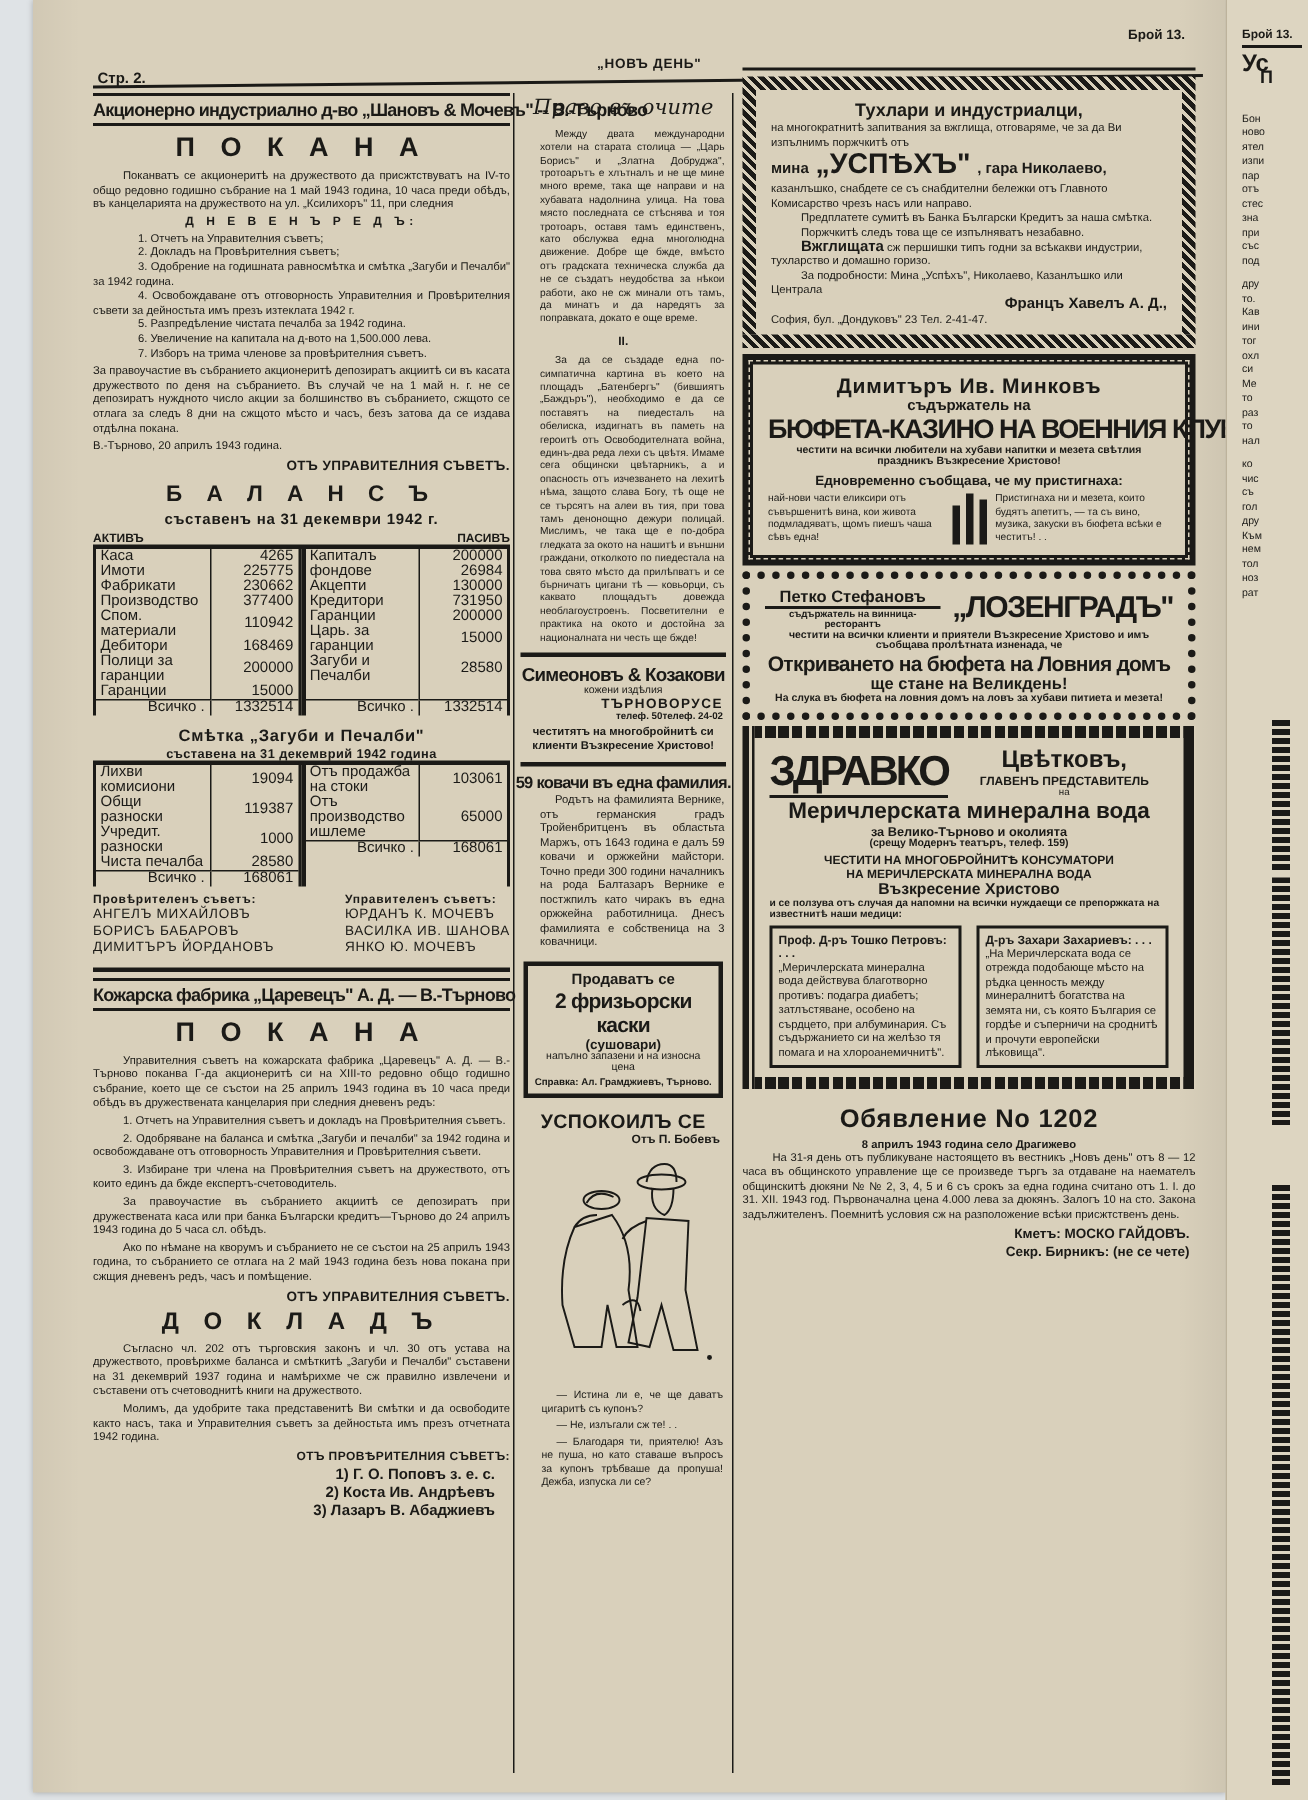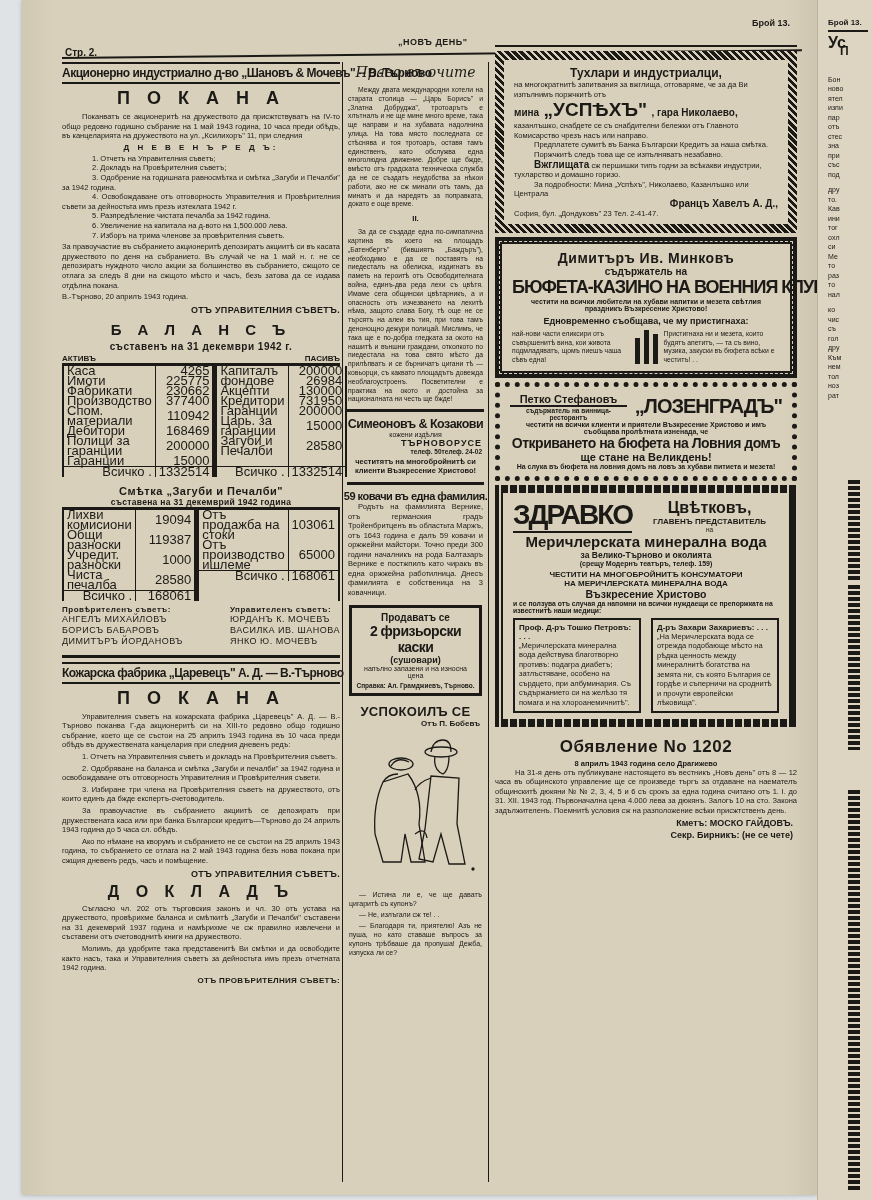--- a/index.html
+++ b/index.html
@@ -34,33 +34,33 @@
   .big-title { text-align: center; font-size: 18px; font-weight: bold; letter-spacing: 6px; margin: 4px 0 3px; }
   .body-txt { font-size: 7.5px; line-height: 9.6px; text-align: justify; }
   .body-txt p { margin: 0 0 2px; text-indent: 20px; }
   .center { text-align: center; }
   .right { text-align: right; }
   .sign { font-size: 9px; font-weight: bold; text-align: right; margin: 3px 0; letter-spacing: 0.3px; }
   .agenda { font-size: 7.5px; line-height: 9.6px; padding-left: 0; margin: 2px 0; list-style: none; }
   .agenda li { text-indent: 30px; text-align: justify; }
   .sub-h { font-size: 10px; font-weight: bold; text-align: center; letter-spacing: 2px; }
 
-  table.bal { width: 100%; border-collapse: collapse; font-size: 13px; }
+  table.bal { width: 100%; border-collapse: collapse; font-size: 10px; }
   table.bal td { padding: 0 3px; line-height: 10px; }
   .bal-wrap { border-top: 3px solid #1b1a17; display: flex; }
   .bal-half { flex: 1; border-left: 2px solid #1b1a17; border-right: 2px solid #1b1a17; }
   .bal-half + .bal-half { border-left: 3px solid #1b1a17; }
   .num { text-align: right; border-left: 1px solid #1b1a17; width: 52px; }
   .tot td { border-top: 1px solid #1b1a17; padding-top: 2px; }
   .names { display: flex; justify-content: space-between; font-size: 9px; margin-top: 4px; }
   .names .h { font-size: 8px; font-weight: bold; letter-spacing: 0.5px; }
   .names .n { letter-spacing: 0.5px; line-height: 11px; }
 
   .hand { font-family: "DejaVu Serif", serif; font-style: italic; font-size: 14px; text-align: center; margin: 2px 0 6px; }
-  .col2 .body-txt { padding: 0 5px; font-size: 6.8px; line-height: 8.8px; }
+  .col2 .body-txt { padding: 0 5px; font-size: 6.8px; line-height: 8.8px; margin-left: 12px; }
   .col2 .body-txt p { text-indent: 10px; }
   .roman { text-align: center; font-size: 8px; font-weight: bold; margin: 5px 0; }
   .rule-h { height: 3px; background: #1b1a17; margin: 5px 4px; }
   .sim-title { font-size: 12.5px; font-weight: 900; text-align: center; letter-spacing: -0.5px; }
   .sm { font-size: 7px; }
   .row2 { display: flex; justify-content: flex-end; padding: 0 6px; }
   .box-ad { margin: 8px 6px; border: 3px solid #1b1a17; padding: 4px; text-align: center; }
   .cartoon { margin: 6px 10px; height: 150px; }
 
   .frame { border: 5px double #2a2824; padding: 6px 10px; margin-bottom: 4px; position: relative; text-align: center; }
@@ -282,20 +282,25 @@
     <p>За правоучастие въ събранието акциитѣ се депозиратъ при дружествената каса или при банка Български кредитъ—Търново до 24 априлъ 1943 година до 5 часа сл. обѣдъ.</p>
     <p>Ако по нѣмане на кворумъ и събранието не се състои на 25 априлъ 1943 година, то събранието се отлага на 2 май 1943 година безъ нова покана при сжщия дневенъ редъ, часъ и помѣщение.</p>
   </div>
   <div class="sign">ОТЪ УПРАВИТЕЛНИЯ СЪВЕТЪ.</div>
   <div class="big-title" style="font-size:16px;">Д О К Л А Д Ъ</div>
   <div class="body-txt">
     <p>Съгласно чл. 202 отъ търговския законъ и чл. 30 отъ устава на дружеството, провѣрихме баланса и смѣткитѣ „Загуби и Печалби" съставени на 31 декемврий 1937 година и намѣрихме че сж правилно извлечени и съставени отъ счетоводнитѣ книги на дружеството.</p>
     <p>Молимъ, да удобрите така представенитѣ Ви смѣтки и да освободите както насъ, така и Управителния съветъ за дейностьта имъ презъ отчетната 1942 година.</p>
   </div>
   <div class="sign" style="font-size:8px;">ОТЪ ПРОВѢРИТЕЛНИЯ СЪВЕТЪ:</div>
+  <div style="text-align:right;font-size:10px;font-weight:bold;line-height:12px;padding-right:10px;">
+    <div>1) Г. О. Поповъ з. е. с.</div>
+    <div>2) Коста Ив. Андрѣевъ</div>
+    <div>3) Лазаръ В. Абаджиевъ</div>
+  </div>
 </div>
 
 <div class="abs col2">
   <div class="hand">Право въ очите</div>
   <div class="body-txt">
     <p>Между двата международни хотели на старата столица — „Царь Борисъ" и „Златна Добруджа", тротоарътъ е хлътналъ и не ще мине много време, така ще направи и на хубавата надолнина улица. На това място последната се стѣснява и тоя тротоаръ, оставя тамъ единственъ, като обслужва една многолюдна движение. Добре ще бжде, вмѣсто отъ градската техническа служба да не се създатъ неудобства за нѣкои работи, ако не сж минали отъ тамъ, да минатъ и да наредятъ за поправката, докато е още време.</p>
   </div>
   <div class="roman">II.</div>
   <div class="body-txt">
     <p>За да се създаде една по-симпатична картина въ което на площадъ „Батенбергъ" (бившиятъ „Баждъръ"), необходимо е да се поставятъ на пиедесталъ на обелиска, издигнатъ въ паметь на героитѣ отъ Освободителната война, единъ-два реда лехи съ цвѣтя. Имаме сега общински цвѣтарникъ, а и опасность отъ изчезването на лехитѣ нѣма, защото слава Богу, тѣ още не се търсятъ на алеи въ тия, при това тамъ денонощно дежури полицай. Мислимъ, че така ще е по-добра гледката за окото на нашитѣ и външни граждани, отколкото по пиедестала на това свято мѣсто да прилѣпватъ и се бърничатъ цигани тѣ — ковьорци, съ каквато площадътъ довежда необлагоустроенъ. Посветителни е практика на окото и достойна за националната ни честь ще бжде!</p>

